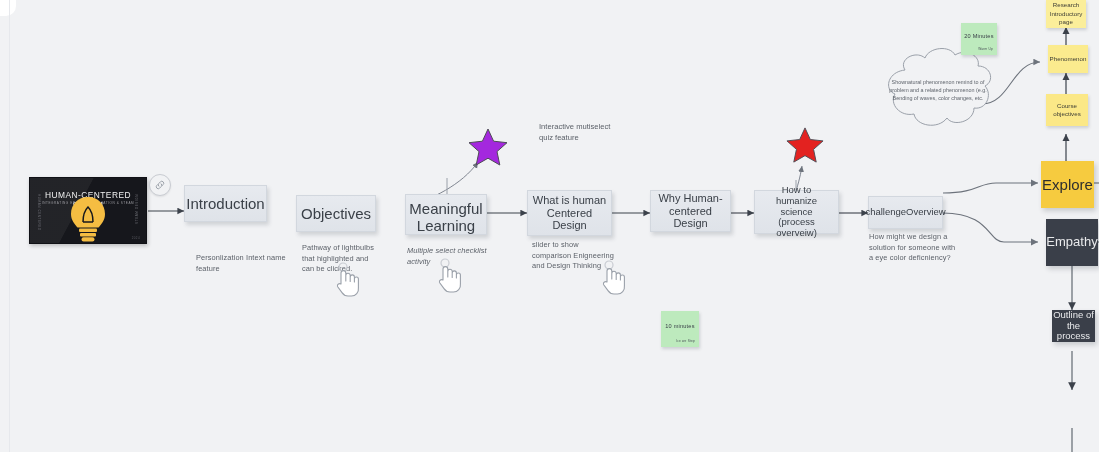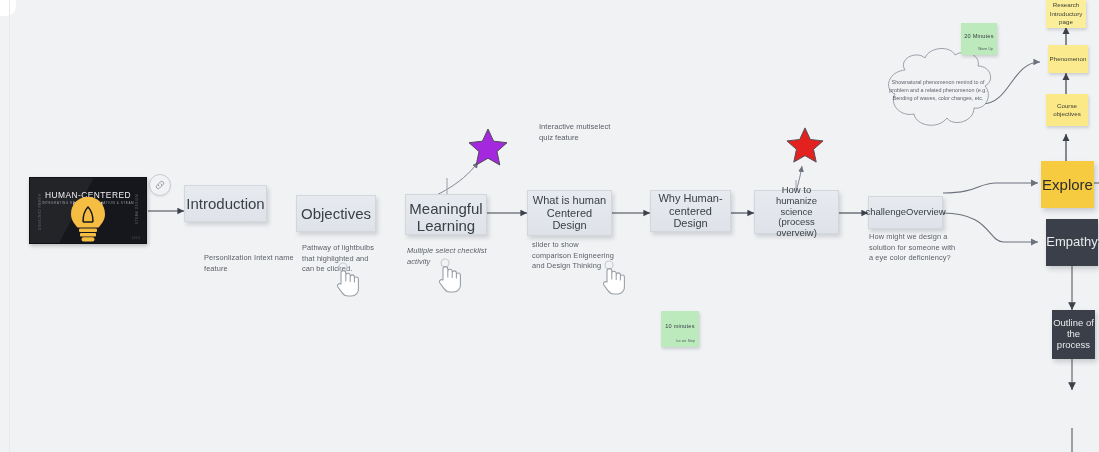--- a/index.html
+++ b/index.html
@@ -292,21 +292,21 @@
   </div>
 
   <div class="node small" style="left:754px; top:190px; width:85px; height:44px; padding:0 12px;">
     <span>How to humanize science (process overveiw)</span>
   </div>
 
   <div class="node small" style="left:868px; top:196px; width:75px; height:33px; padding:0 3px;">
     <span>challengeOverview</span>
   </div>
 
-  <div class="caption" style="left:196px; top:253px; width:95px;margin-left:8px;">Personlization Intext name feature</div>
+  <div class="caption" style="left:196px; top:253px; width:95px;">Personlization Intext name feature</div>
   <div class="caption" style="left:302px; top:243px; width:80px;">Pathway of lightbulbs that highlighted and can be clicked.</div>
   <div class="caption" style="left:407px; top:246px; width:82px;font-style:italic;">Multiple select checklist activity</div>
   <div class="caption" style="left:532px; top:240px; width:85px;">slider to show comparison  Enigneering and Design Thinking</div>
   <div class="caption" style="left:869px; top:232px; width:88px;">How might we design a solution for someone with a eye color deficniency?</div>
 
   <div class="annot" style="left:511px; top:121px; width:80px;margin-left:28px;">Interactive mutiselect quiz feature</div>
 
   <svg class="cursor" style="left:468px; top:127px;" width="40" height="40" viewBox="0 0 40 40">
     <path d="M20 2 L25.6 14.2 L39 15.7 L29 24.6 L31.8 38 L20 31.2 L8.2 38 L11 24.6 L1 15.7 L14.4 14.2 Z" fill="#a428de" stroke="#4d4d55" stroke-width="1"></path>
   </svg>
@@ -337,21 +337,21 @@
   </div>
 
   <div class="stage explore" style="left:1041px; top:161px; width:53px; height:47px;">
     <span>Explore</span>
   </div>
 
   <div class="stage dark lg" style="left:1046px; top:219px; width:52px; height:47px;">
     <span>Empathy</span>
   </div>
 
-  <div class="stage dark sm" style="left:1052px; top:310px; width:43px; height:49px;">
+  <div class="stage dark sm" style="left:1052px; top:310px; width:43px; height:32px;">
     <span>Outline of the process</span>
   </div>
 
   <div class="stage dark sm" style="left:1104px; top:390px; width:40px; height:38px; font-size:8.5px;padding-left:16px;">
     <span>Lesson objectives</span>
   </div>
 
   <svg class="cursor" style="left:332px; top:262px;" width="30" height="36" viewBox="0 0 30 36">
     <circle cx="11" cy="5" r="4" fill="none" stroke="#c9ccd2" stroke-width="1.2"></circle>
     <path d="M9 22 L9 11 a2.4 2.4 0 0 1 4.8 0 L13.8 19 L13.8 13.5 a2.2 2.2 0 0 1 4.4 0 L18.2 19.5

